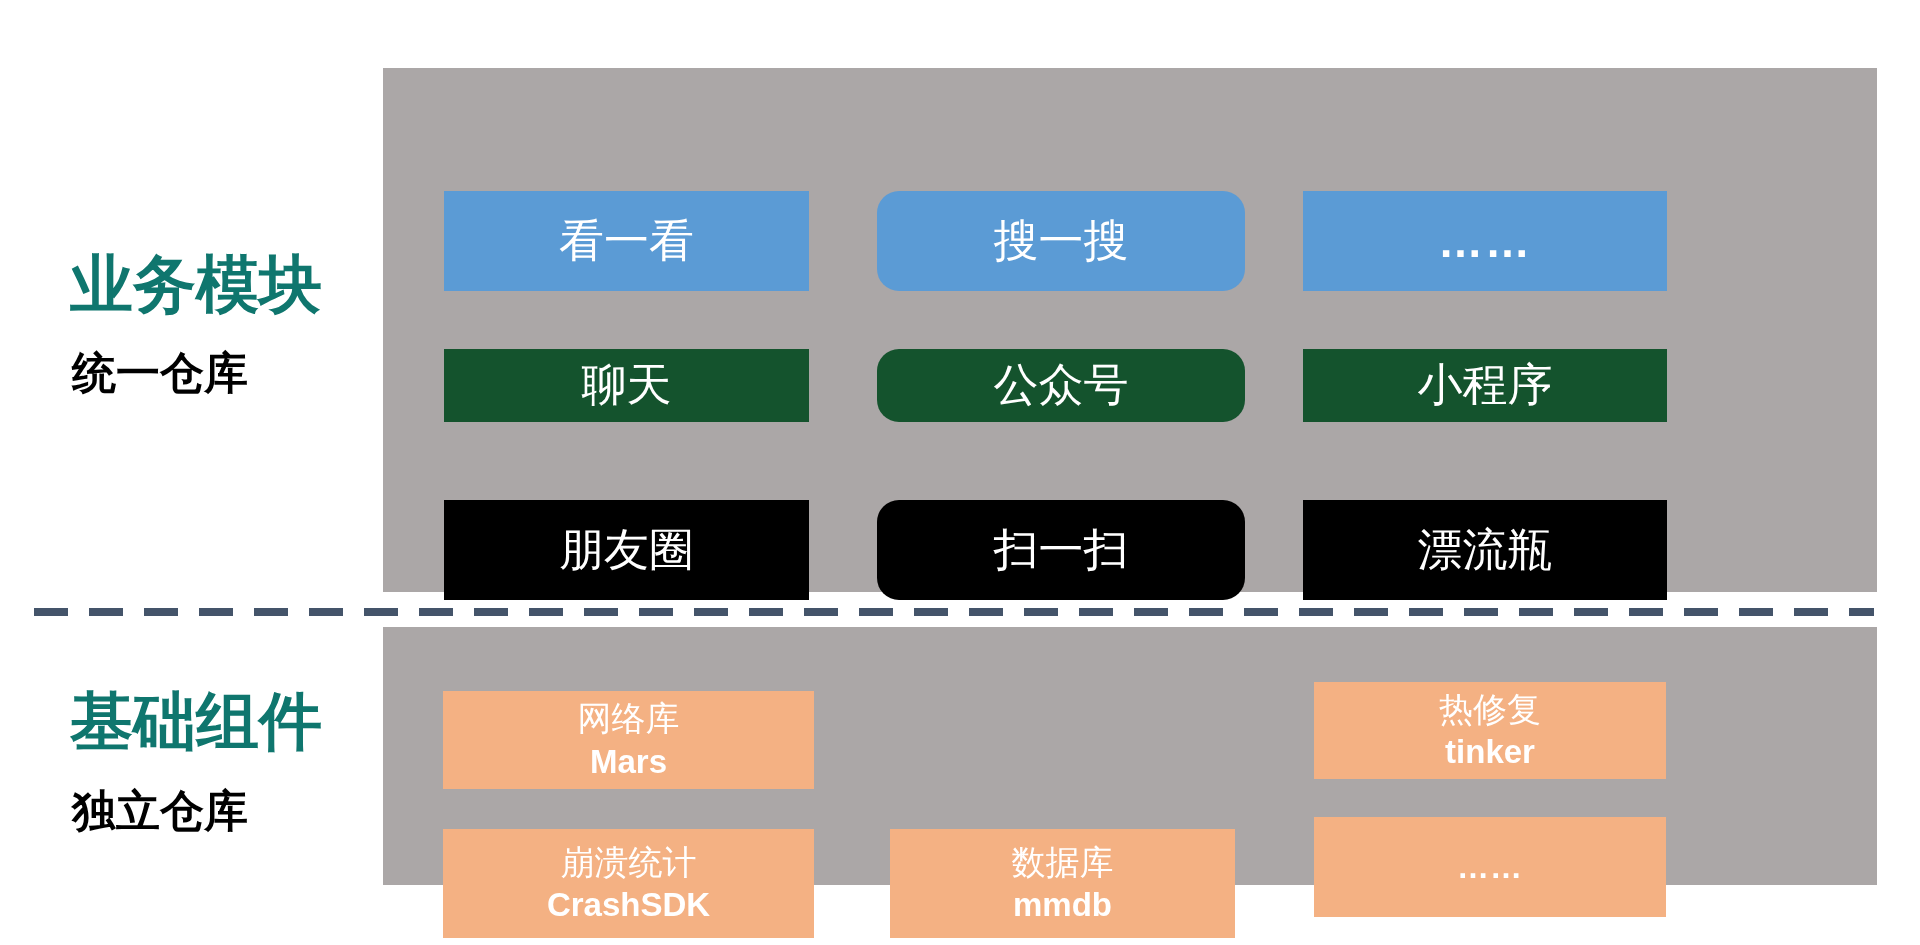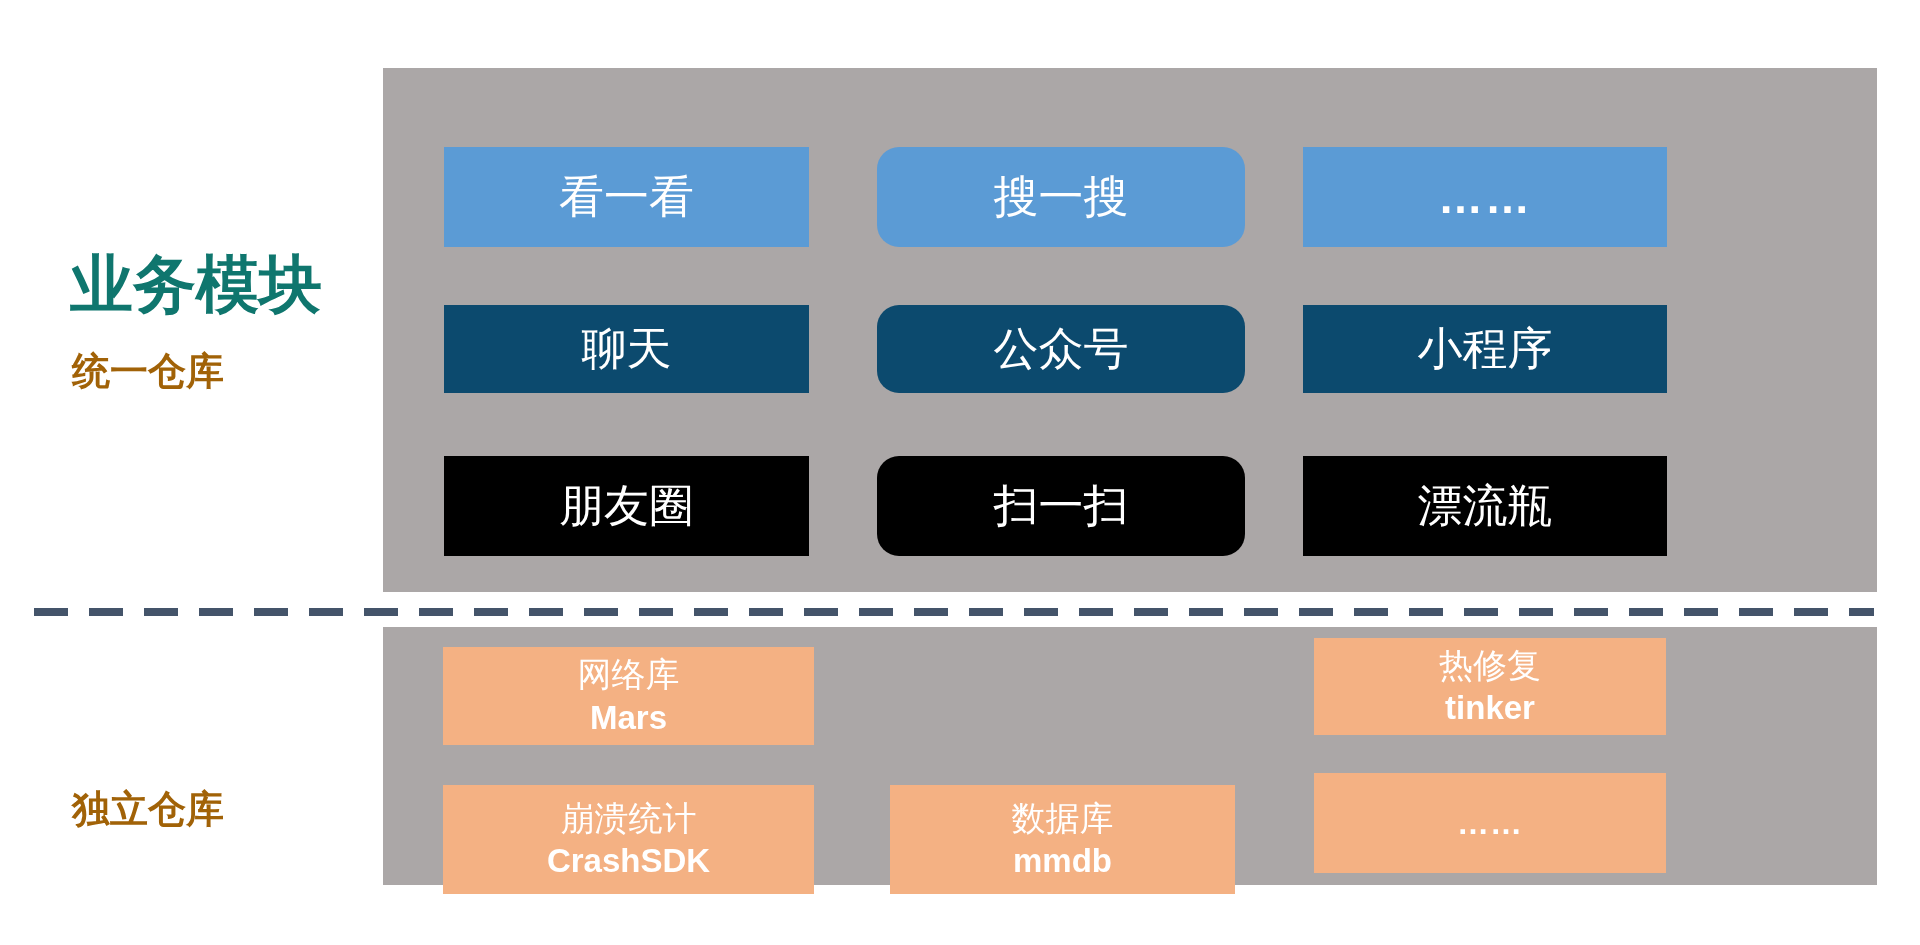--- a/index.html
+++ b/index.html
@@ -38,59 +38,60 @@
     left: 70px;
     color: #0f766e;
     font-weight: bold;
     font-size: 63px;
     line-height: 1;
     white-space: nowrap;
   }
   .side-sub {
     position: absolute;
     left: 72px;
-    color: #a16207;
+    color: #000000;
     font-weight: bold;
-    font-size: 38px;
+    font-size: 44px;
     line-height: 1;
     white-space: nowrap;
   }
   .biz-title { top: 254px; }
   .biz-sub   { top: 352px; }
   .fnd-title { top: 691px; }
   .fnd-sub   { top: 790px; }
 
   
   .box {
     position: absolute;
     display: flex;
     align-items: center;
     justify-content: center;
     flex-direction: column;
     color: #ffffff;
     text-align: left;
+    margin-top: 44px;
   }
   .box .label {
     font-size: 45px;
     line-height: 1;
     white-space: nowrap;
   }
   .dots {
     font-family: "Liberation Sans", "DejaVu Sans", sans-serif;
     font-weight: bold;
     font-size: 38px;
     letter-spacing: 2px;
   }
 
   
   .c1 { left: 444px;  width: 365px; }
   .c2 { left: 877px;  width: 368px; border-radius: 22px; }
   .c3 { left: 1303px; width: 364px; }
   .r1 { top: 147px; height: 100px; background: #5B9BD5; }
-  .r2 { top: 305px; height: 88px; background: #0c4a6e; }
+  .r2 { top: 305px; height: 73px; background: #14532d; }
   .r3 { top: 456px; height: 100px; background: #000000; }
 
   
   .bc1 { left: 443px;  width: 371px; }
   .bc2 { left: 890px;  width: 345px; }
   .bc3 { left: 1314px; width: 352px; }
   .br1 { top: 647px; height: 98px;  background: #F4B183; }
   .br1.bc3 { top: 638px; height: 97px; }
   .br2 { top: 785px; height: 109px;  background: #F4B183; }
   .br2.bc3 { top: 773px; height: 100px; }
@@ -116,20 +117,21 @@
 <div class="canvas">
 
   <div class="panel panel-top"></div>
   <div class="panel panel-bottom"></div>
 
   <div class="divider"></div>
 
   <div class="side-title biz-title">业务模块</div>
   <div class="side-sub biz-sub">统一仓库</div>
 
+  <div class="side-title fnd-title">基础组件</div>
   <div class="side-sub fnd-sub">独立仓库</div>
 
   <div class="box r1 c1">
     <span class="label">看一看</span>
   </div>
   <div class="box r1 c2">
     <span class="label">搜一搜</span>
   </div>
   <div class="box r1 c3">
     <span class="label dots">……</span>

